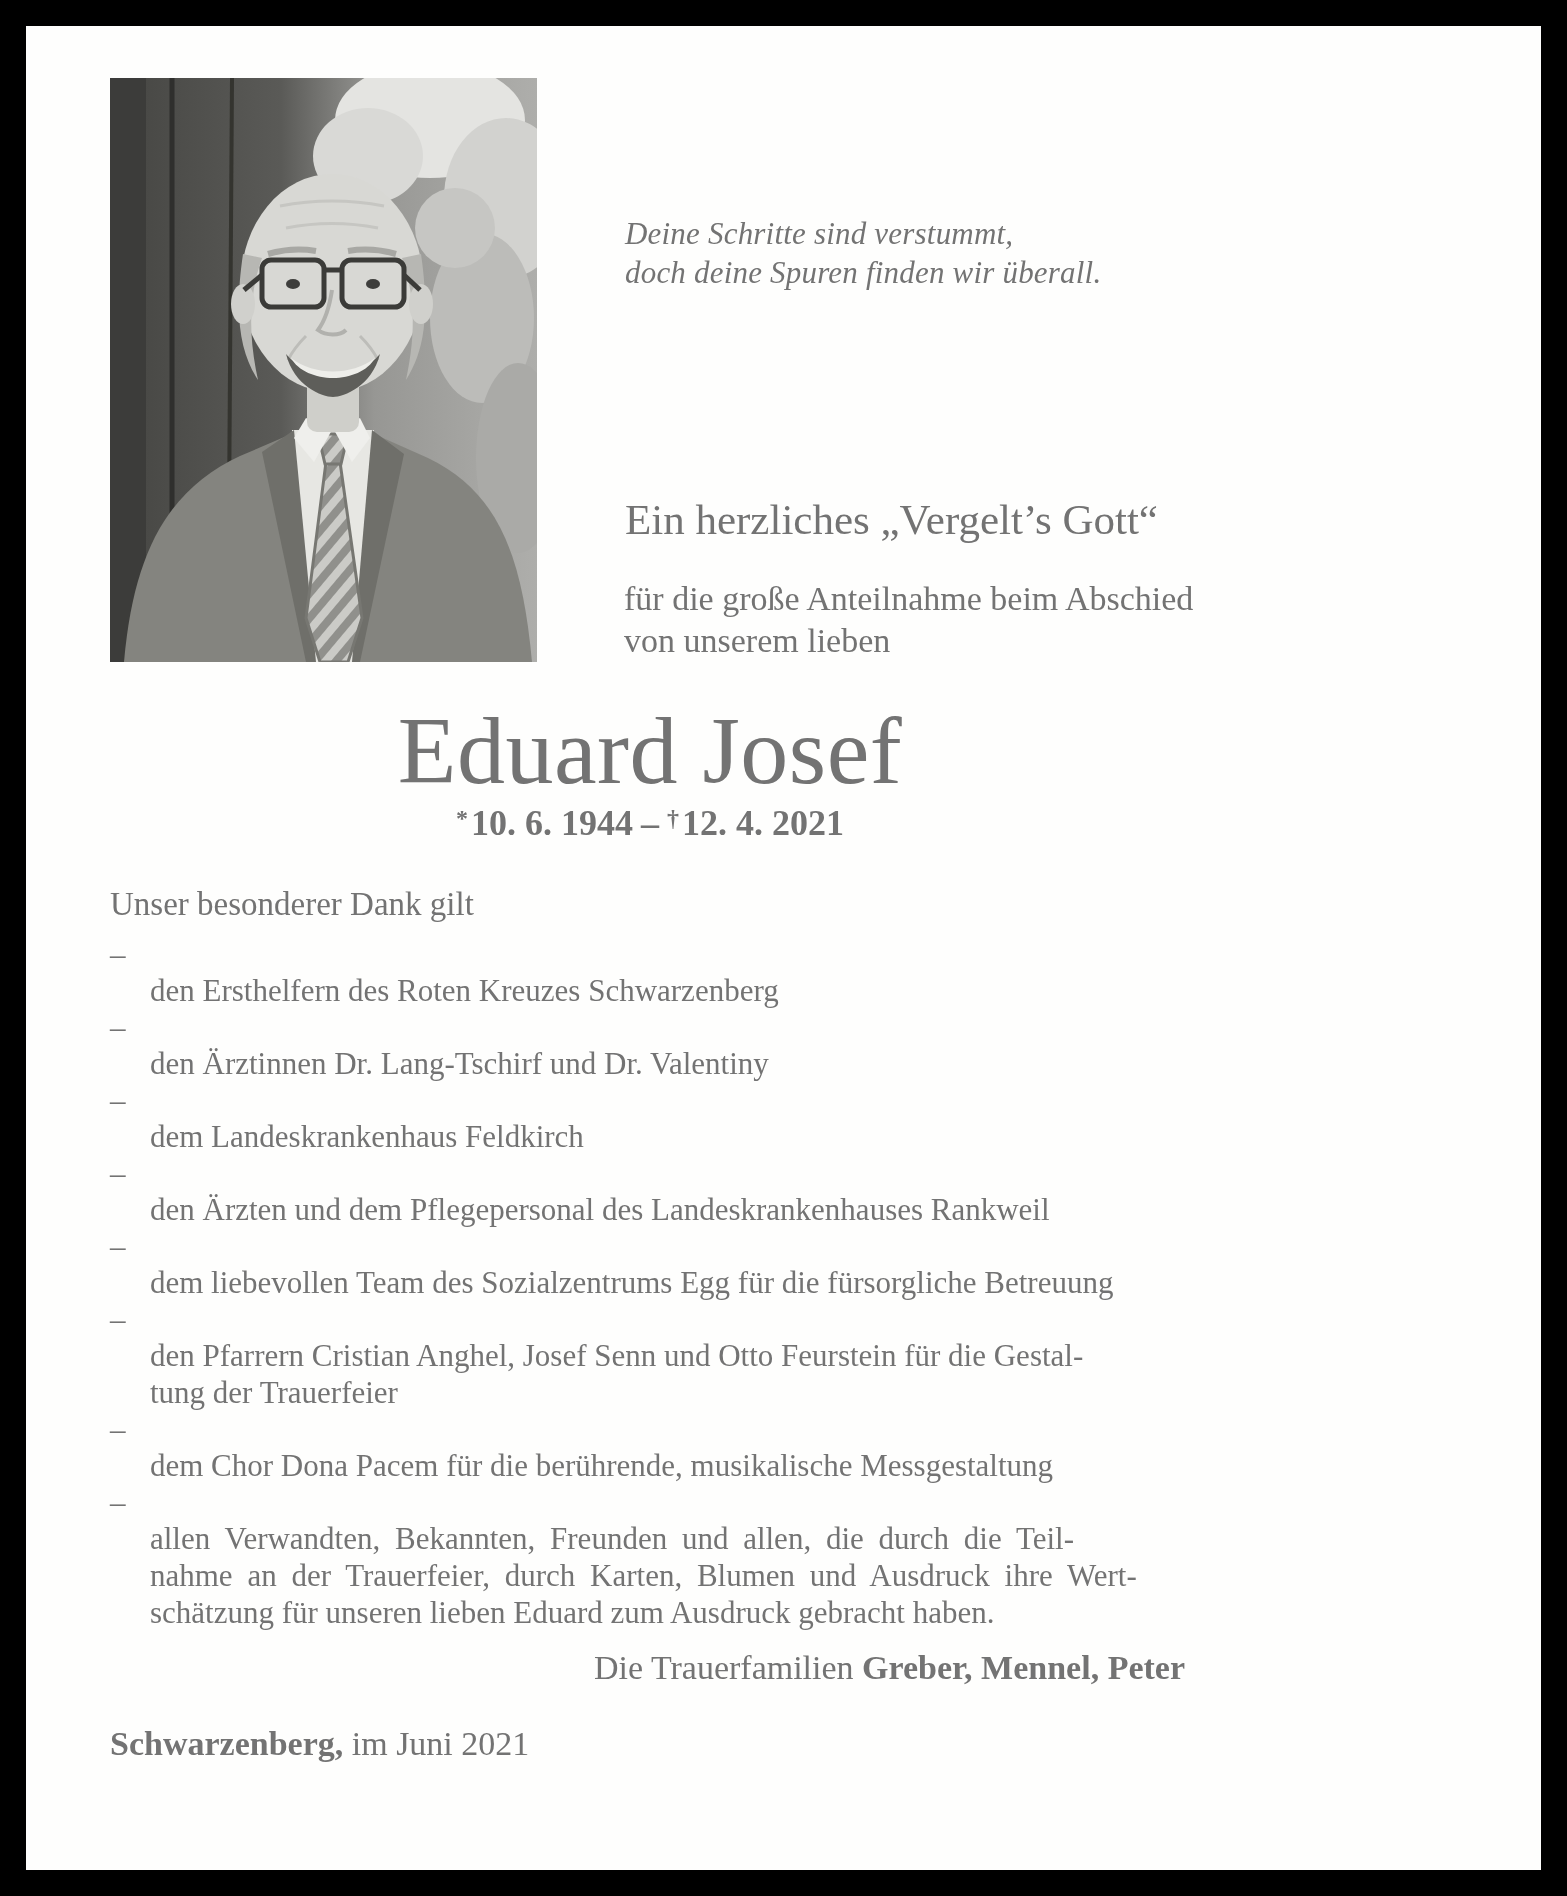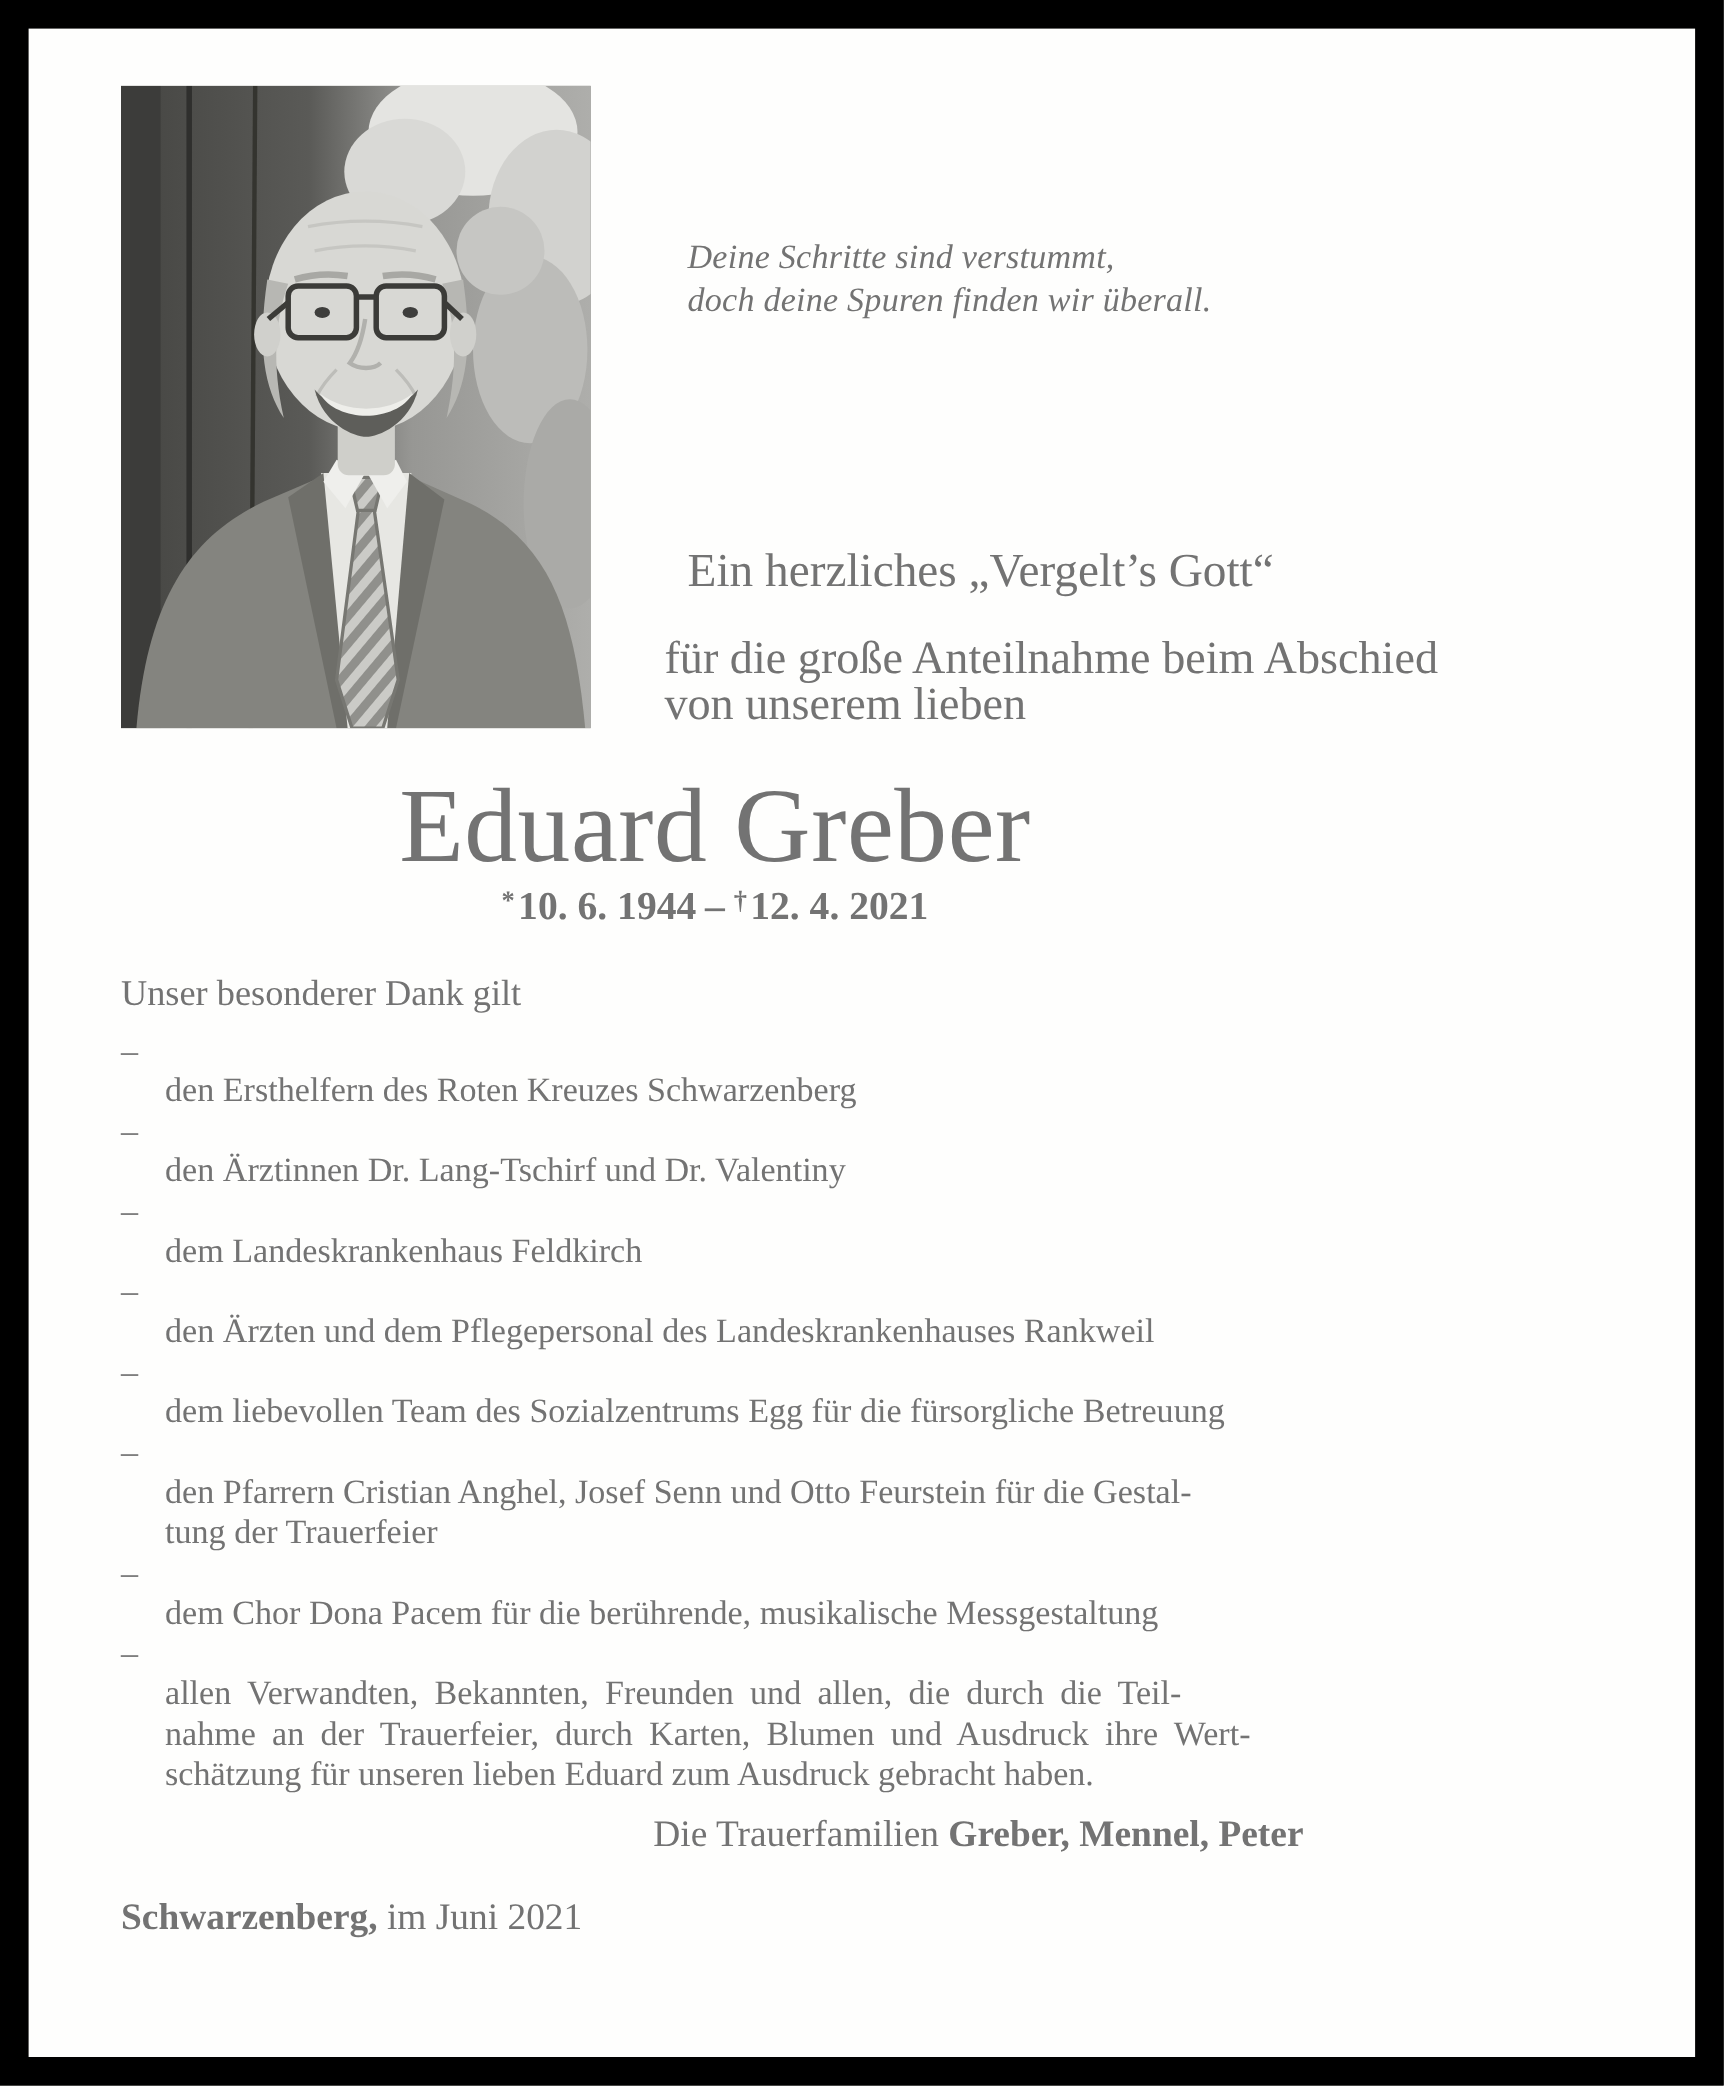--- a/index.html
+++ b/index.html
@@ -15,21 +15,21 @@
   
   .hero{position:relative;height:640px;}
   .photo{position:absolute;left:84px;top:52px;width:427px;height:584px;background:#8a8a87;overflow:hidden;}
   .photo svg{display:block;width:100%;height:100%;}
   .quote{
     position:absolute;left:599px;top:188px;
     font-style:italic;font-size:31px;line-height:39px;
     white-space:pre-line;letter-spacing:0.2px;
   }
   .heading{position:absolute;left:599px;top:468px;font-size:43px;line-height:52px;}
-  .intro{position:absolute;left:578px;top:552px;font-size:42px;line-height:42px;white-space:pre-line;}
+  .intro{position:absolute;left:598px;top:552px;font-size:34px;line-height:42px;white-space:pre-line;}
 
   
   .name-block{width:1248px;margin-top:34px;text-align:center;}
   .name{font-size:96px;line-height:102px;letter-spacing:0.5px;}
   .dates{margin-top:0;font-size:36px;font-weight:bold;}
   .dates .mark{font-size:24px;vertical-align:9px;margin-right:3px;font-weight:bold;}
   .dates .sep{margin:0 8px;}
 
   
   .thanks{margin:40px 0 0 84px;width:1075px;}
@@ -130,21 +130,21 @@
       </div>
 
       <div class="quote">Deine Schritte sind verstummt,
 doch deine Spuren finden wir überall.</div>
       <div class="heading">Ein herzliches „Vergelt’s Gott“</div>
       <div class="intro">für die große Anteilnahme beim Abschied
 von unserem lieben</div>
     </div>
 
     <div class="name-block">
-      <div class="name">Eduard Greber</div>
+      <div class="name">Eduard Josef</div>
       <div class="dates"><span class="mark">*</span><span>10. 6. 1944</span><span class="sep">–</span><span class="mark">†</span><span>12. 4. 2021</span></div>
     </div>
 
     <div class="thanks">
       <div class="thanks-intro">Unser besonderer Dank gilt</div>
       <div class="thanks-list">
           <div class="thanks-item">
             <span class="dash">–</span>
             <div class="item-text"><span>den Ersthelfern des Roten Kreuzes Schwarzenberg</span></div>
           </div>

